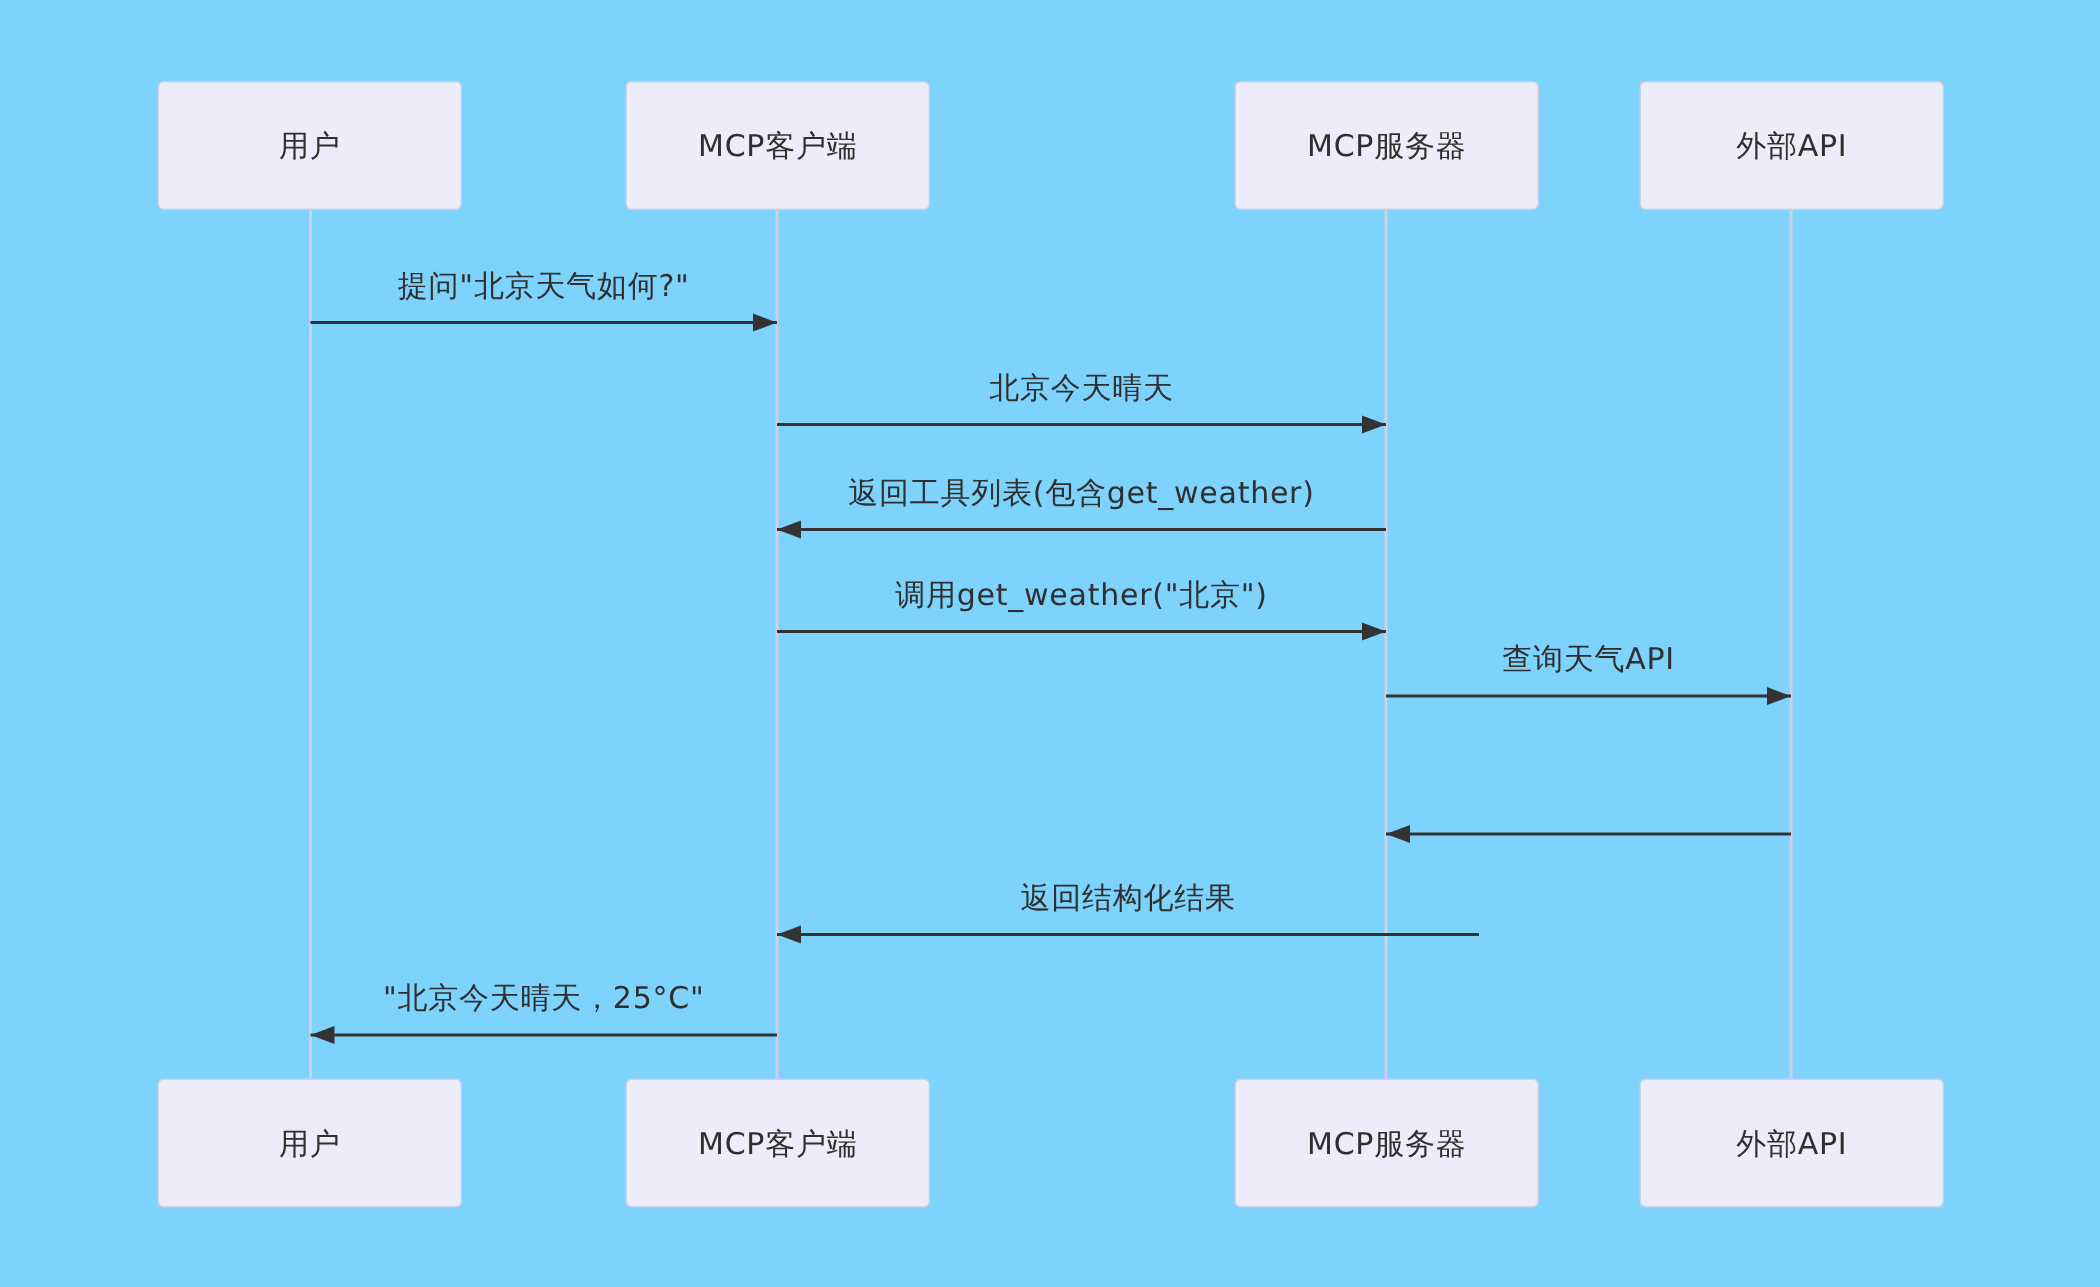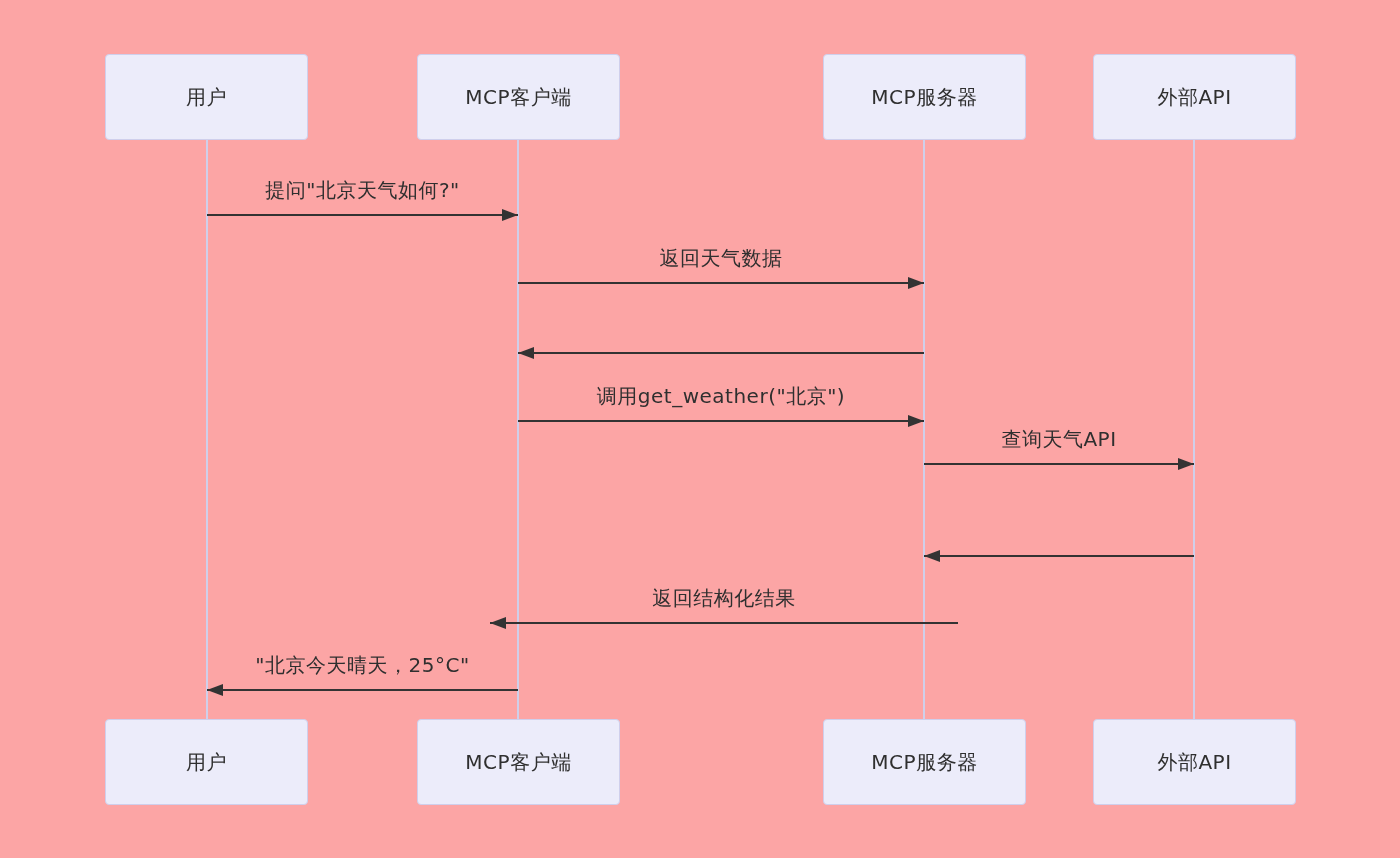--- a/index.html
+++ b/index.html
@@ -4,21 +4,21 @@
 <style>
   html, body {
     margin: 0;
     padding: 0;
     background: #ffffff;
   }
   .canvas {
     position: relative;
     width: 1400px;
     height: 858px;
-    background: #fca5a5;
+    background: #7dd3fc;
     font-family: "DejaVu Sans", "Liberation Sans", sans-serif;
     overflow: hidden;
   }
   .actor {
     position: absolute;
     width: 203px;
     height: 86px;
     background: #ececfa;
     border: 1px solid #cfcfec;
     border-radius: 4px;
@@ -101,27 +101,28 @@
   <div class="actor bottom" style="left:1093px">外部API</div>
 
   <div class="msg" style="left:207px; top:170px; width:311px">
     <div class="msg-label">提问"北京天气如何?"</div>
     <div class="msg-line">
       <div class="arrowhead right"></div>
     </div>
   </div>
 
   <div class="msg" style="left:518px; top:238px; width:406px">
-    <div class="msg-label">返回天气数据</div>
+    <div class="msg-label">北京今天晴天</div>
     <div class="msg-line">
       <div class="arrowhead right"></div>
     </div>
   </div>
 
   <div class="msg" style="left:518px; top:308px; width:406px">
+    <div class="msg-label">返回工具列表(包含get_weather)</div>
     <div class="msg-line">
       <div class="arrowhead left"></div>
     </div>
   </div>
 
   <div class="msg" style="left:518px; top:376px; width:406px">
     <div class="msg-label">调用get_weather("北京")</div>
     <div class="msg-line">
       <div class="arrowhead right"></div>
     </div>
@@ -133,21 +134,21 @@
       <div class="arrowhead right"></div>
     </div>
   </div>
 
   <div class="msg" style="left:924px; top:511px; width:270px">
     <div class="msg-line">
       <div class="arrowhead left"></div>
     </div>
   </div>
 
-  <div class="msg" style="left:490px; top:578px; width:468px">
+  <div class="msg" style="left:518px; top:578px; width:468px">
     <div class="msg-label">返回结构化结果</div>
     <div class="msg-line">
       <div class="arrowhead left"></div>
     </div>
   </div>
 
   <div class="msg" style="left:207px; top:645px; width:311px">
     <div class="msg-label">"北京今天晴天，25°C"</div>
     <div class="msg-line">
       <div class="arrowhead left"></div>

